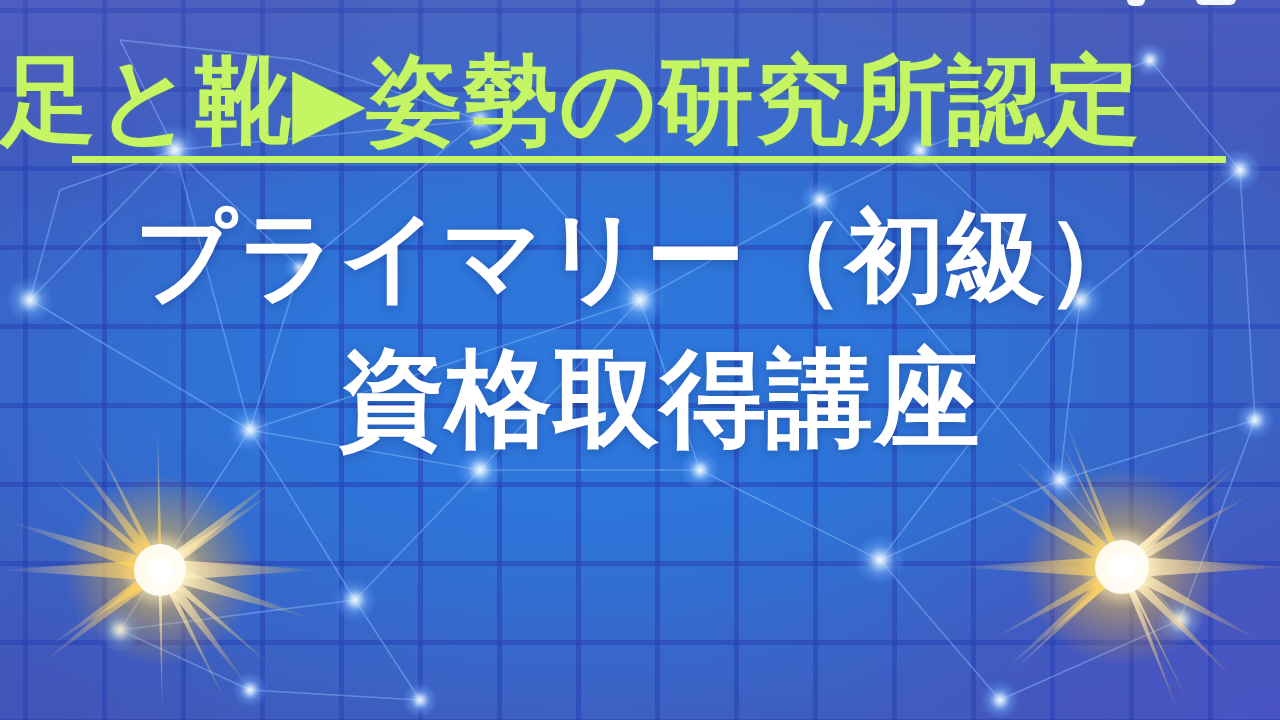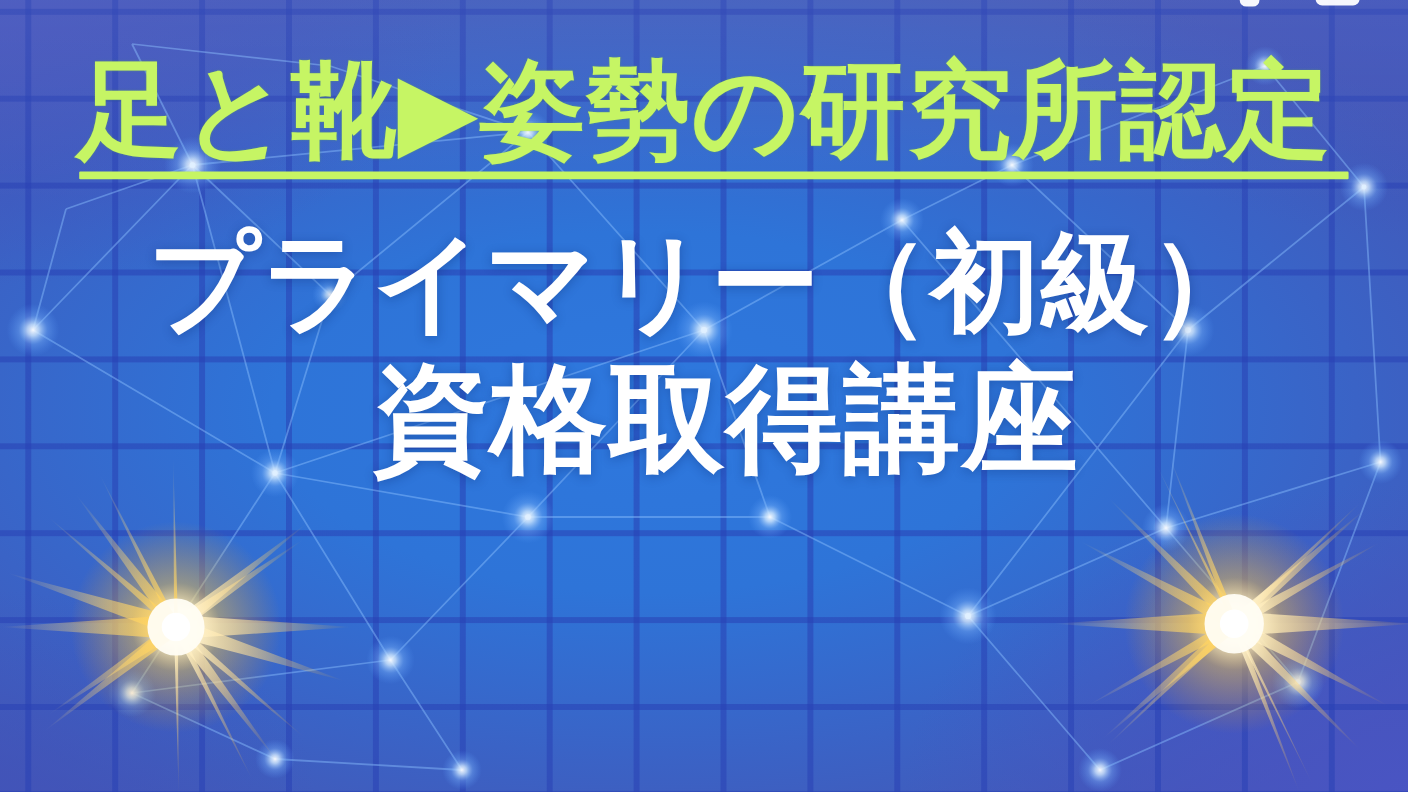--- a/index.html
+++ b/index.html
@@ -82,21 +82,21 @@
   .content {
     position: absolute;
     inset: 0;
     text-align: center;
   }
 
   .eyebrow-wrap {
     position: absolute;
     left: 0; right: 0;
     top: 52px;
-    text-align: center;
+    text-align: left;
   }
   .eyebrow {
     display: inline-block;
     font-family: "Liberation Serif", "DejaVu Serif", serif;
     font-weight: 700;
     font-size: 76px;
     line-height: 1.04;
     color: #c6f564;
     letter-spacing: 0.01em;
     white-space: nowrap;
@@ -118,21 +118,21 @@
     top: 208px;
   }
   .hl-line {
     font-family: "Liberation Serif", "DejaVu Serif", serif;
     font-weight: 700;
     color: #ffffff;
     white-space: nowrap;
     line-height: 1.0;
     text-shadow: 0 2px 10px rgba(10,40,110,0.33);
   }
-  .hl-line-1 { font-size: 104px; letter-spacing: 0.005em; margin-bottom: 22px; }
+  .hl-line-1 { font-size: 104px; letter-spacing: 0.005em; margin-bottom: 40px; }
   .hl-line-2 { font-size: 104px; letter-spacing: 0.005em; margin-bottom: 22px; }
   .hl-line-3 { font-size: 104px; letter-spacing: 0.01em; padding-left: 40px; }
 
   
   .top-frag {
     position: absolute;
     background: #ffffff;
     border-radius: 0 0 6px 6px;
     opacity: 0.95;
   }

